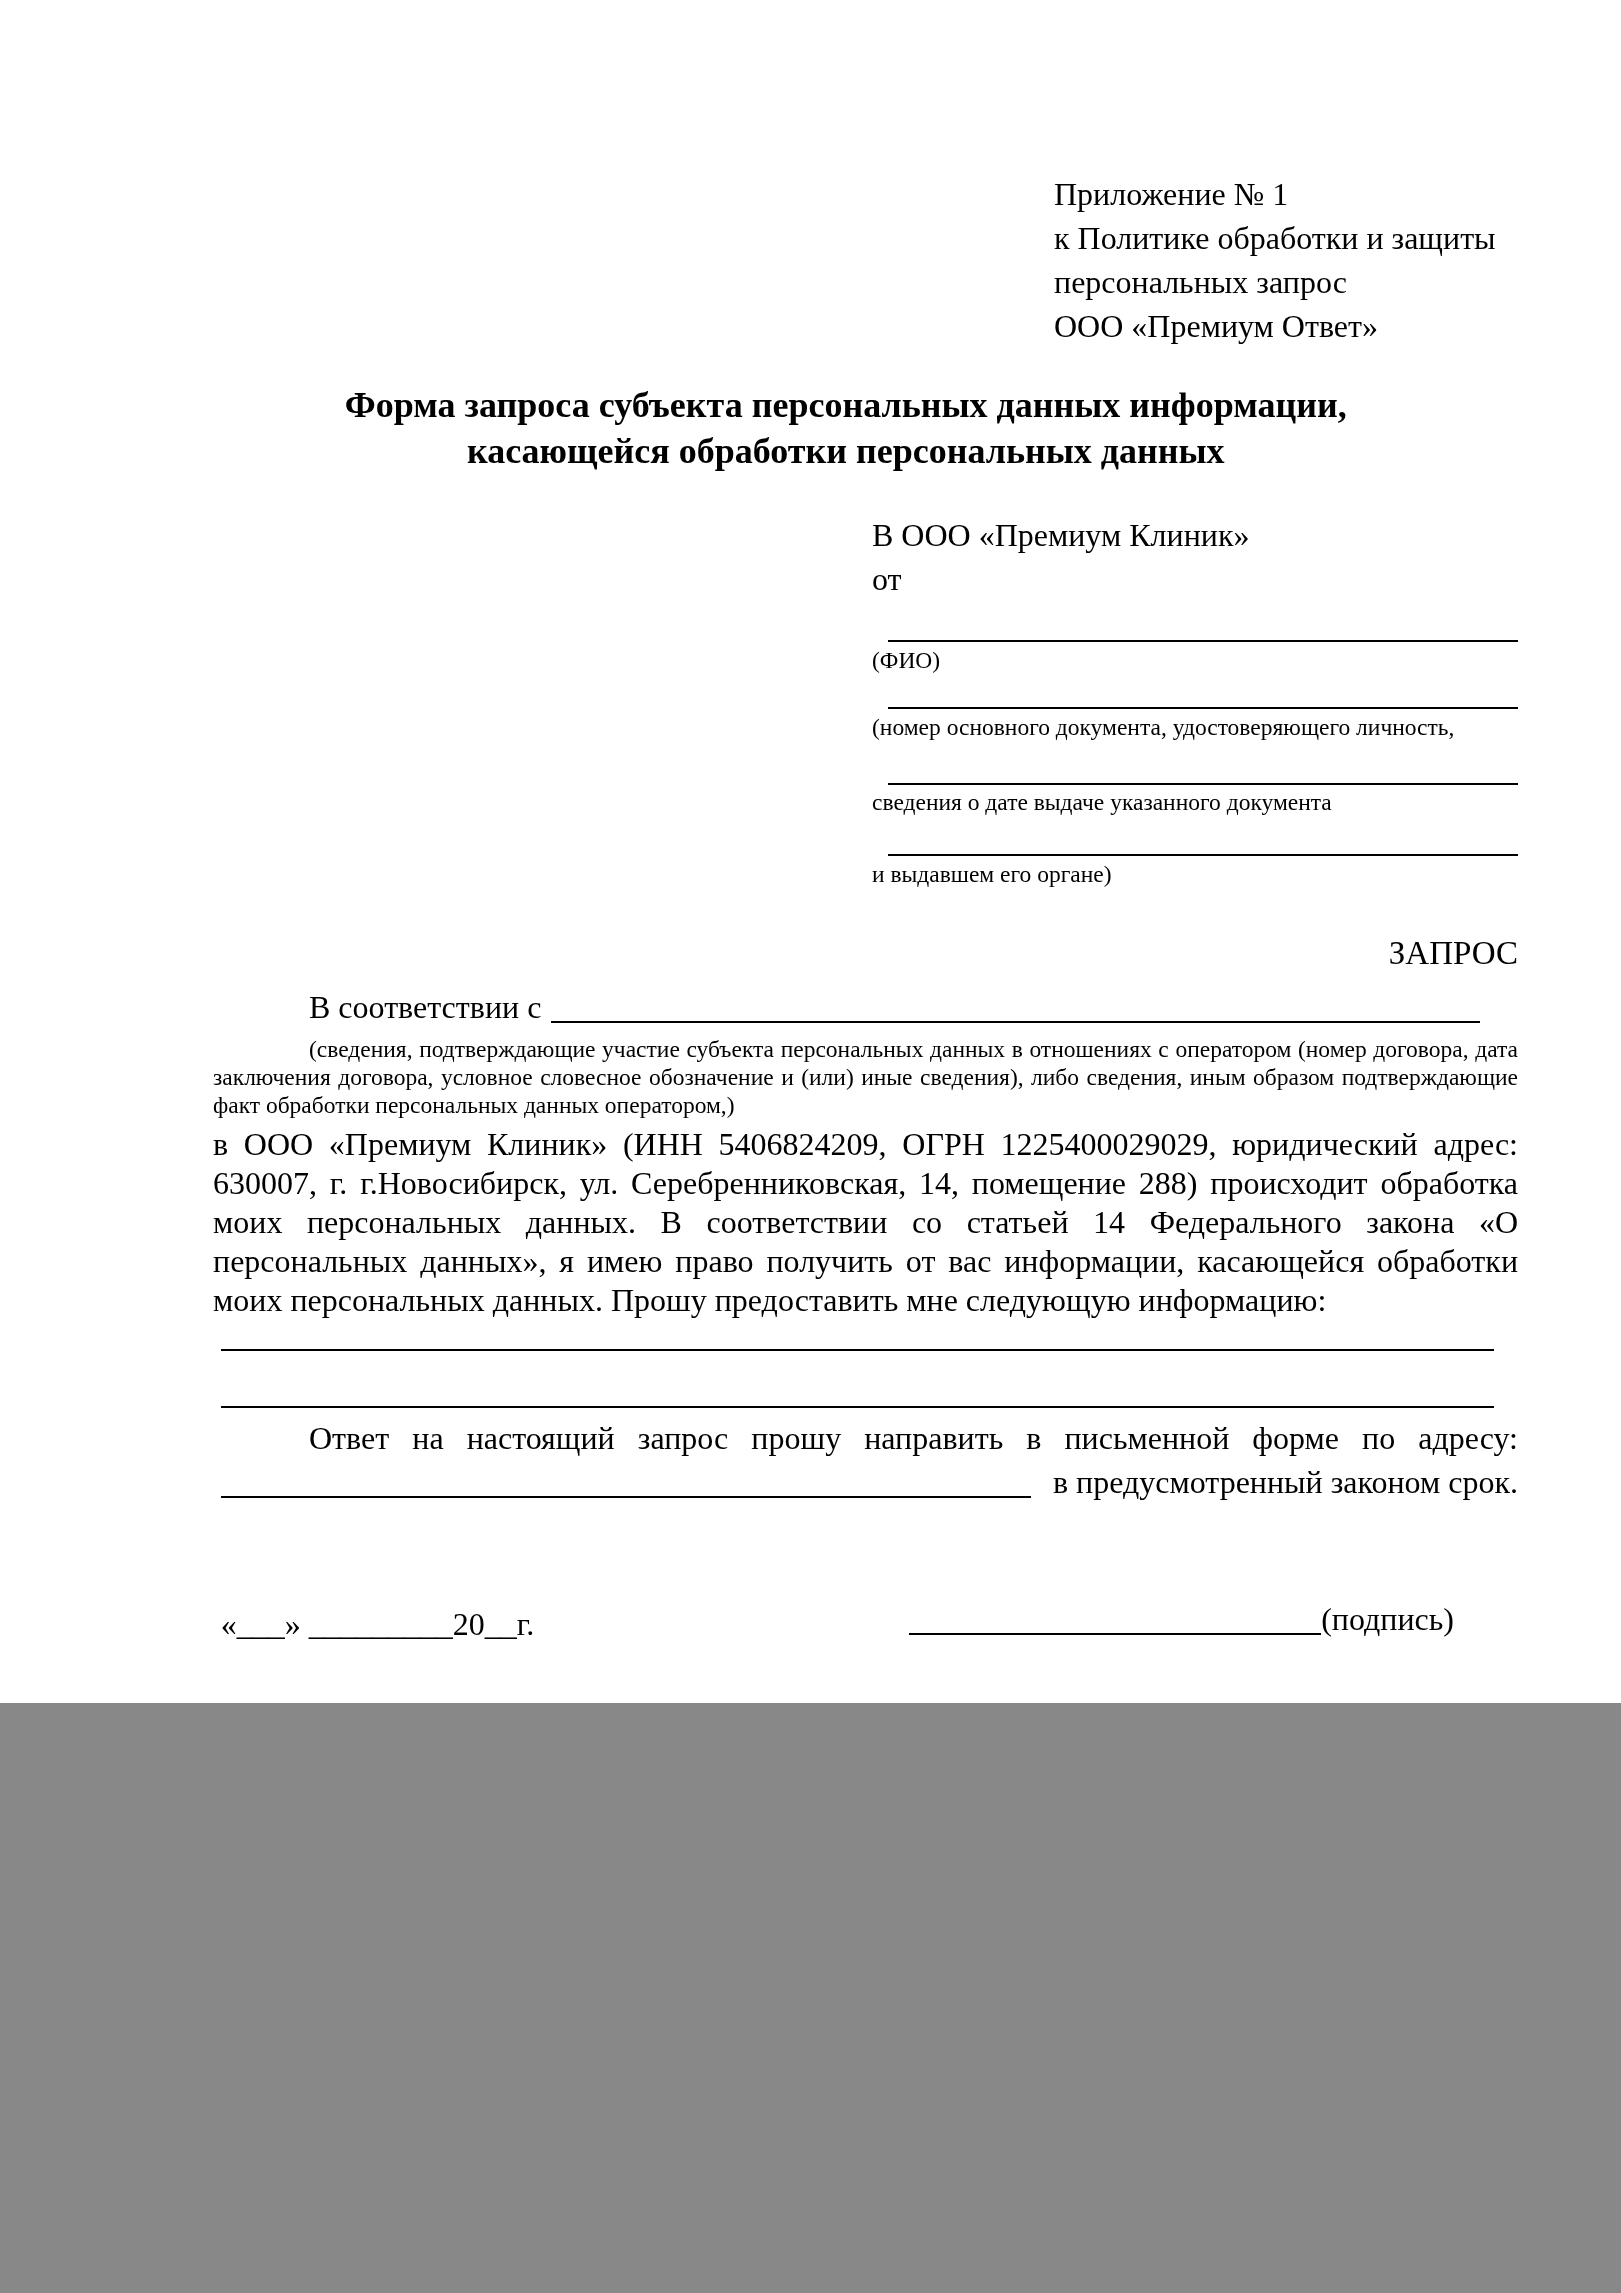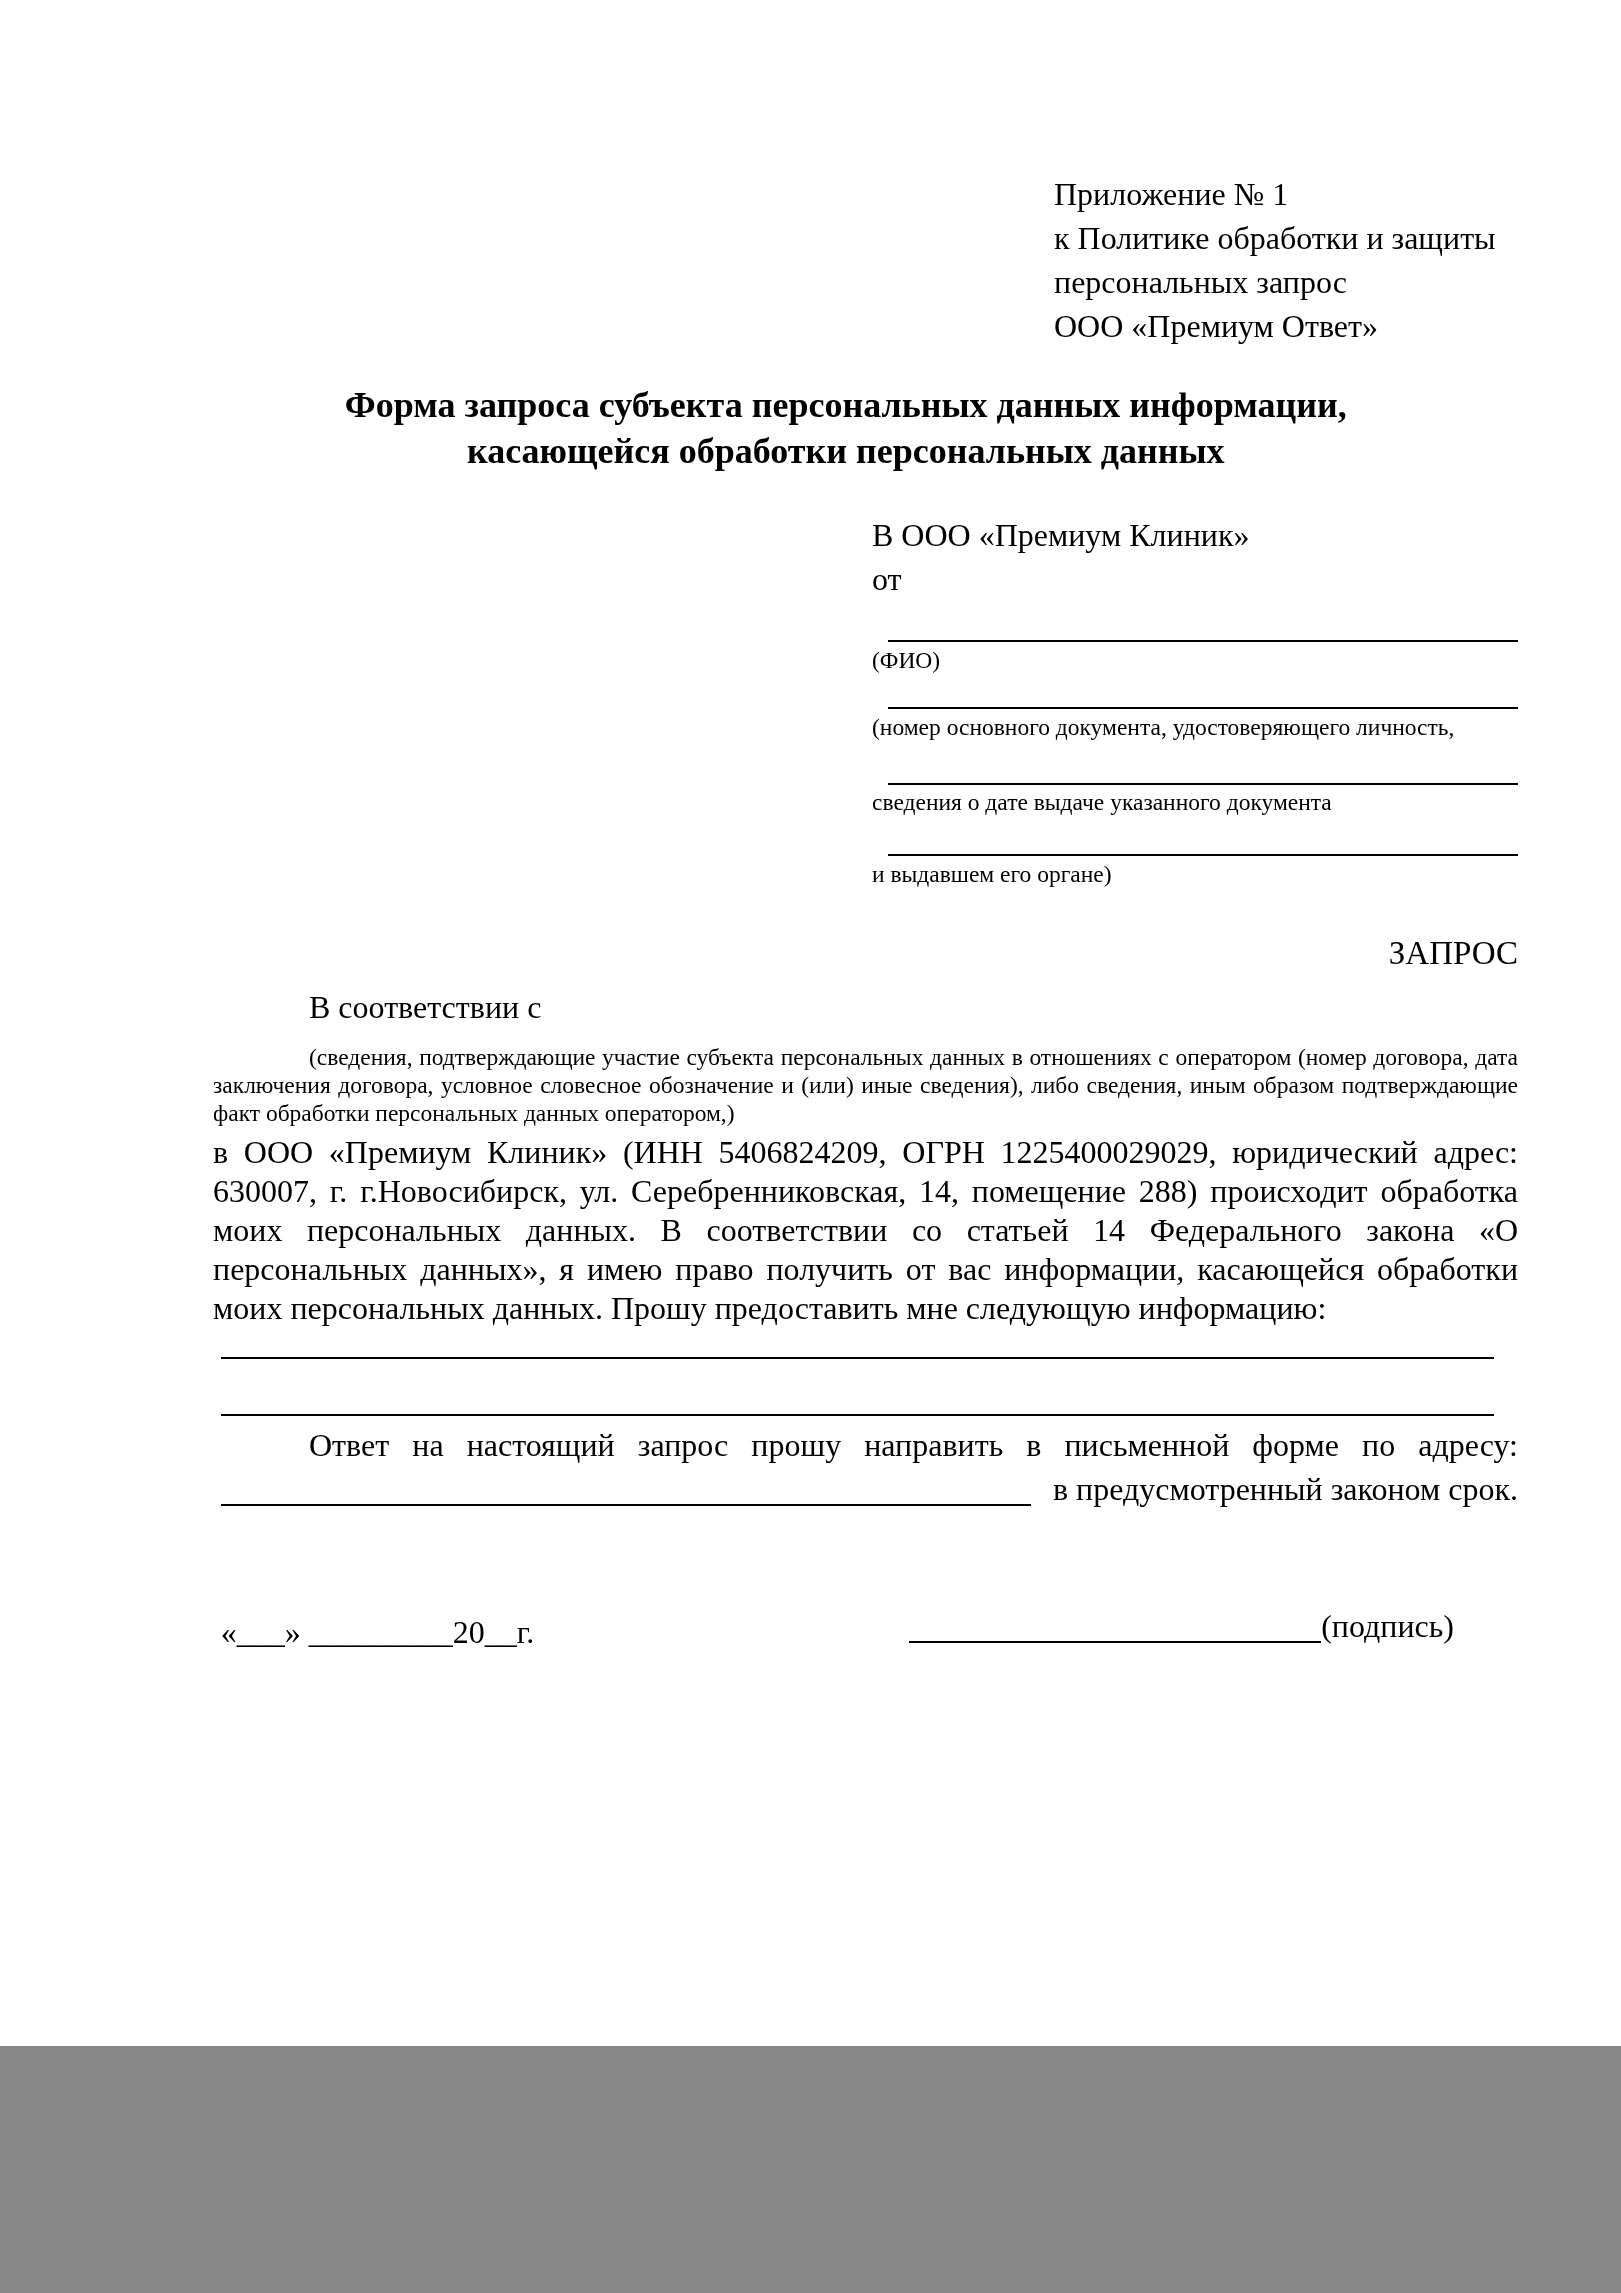--- a/index.html
+++ b/index.html
@@ -1,19 +1,19 @@
 <!DOCTYPE html>
 <html><head>
 <meta charset="utf-8">
 <style>
   html, body { margin: 0; padding: 0; background: #888; }
   .page {
     position: relative;
     width: 1621px;
-    height: 2046px;
+    height: 1703px;
     margin: 0 auto;
     background: #ffffff;
     color: #000000;
     font-family: "Liberation Serif", "DejaVu Serif", serif;
     font-size: 32px;
     overflow: hidden;
   }
   .content { padding: 172px 103px 0 213px; }
 
   
@@ -39,21 +39,21 @@
   .addressee .blank-line.later4 { margin-top: 37px; }
   .field-caption {
     font-size: 23.5px;
     line-height: 27.4px;
     padding-top: 4.9px;
     text-align: left;
   }
 
   
   .request-heading { margin-top: 43px; text-align: right; font-size: 33px; line-height: 44px; }
-  .intro-line { margin-top: 9.8px; display: flex; align-items: flex-start; line-height: 44px; flex-direction: column; }
+  .intro-line { margin-top: 9.8px; display: flex; align-items: flex-end; line-height: 44px; }
   .intro-prefix { padding-left: 96px; white-space: nowrap; }
   .intro-underline { flex: 1; border-bottom: 2.9px solid #000; margin-left: 9.8px; margin-right: 38px; height: 0; align-self: flex-end; margin-bottom: 5.9px; }
   .intro-note {
     margin-top: 5.9px;
     font-size: 23.5px;
     line-height: 28px;
     text-align: justify;
     text-indent: 96px;
   }
   .body-par { margin-top: 5.9px; text-align: justify; line-height: 39px; }

